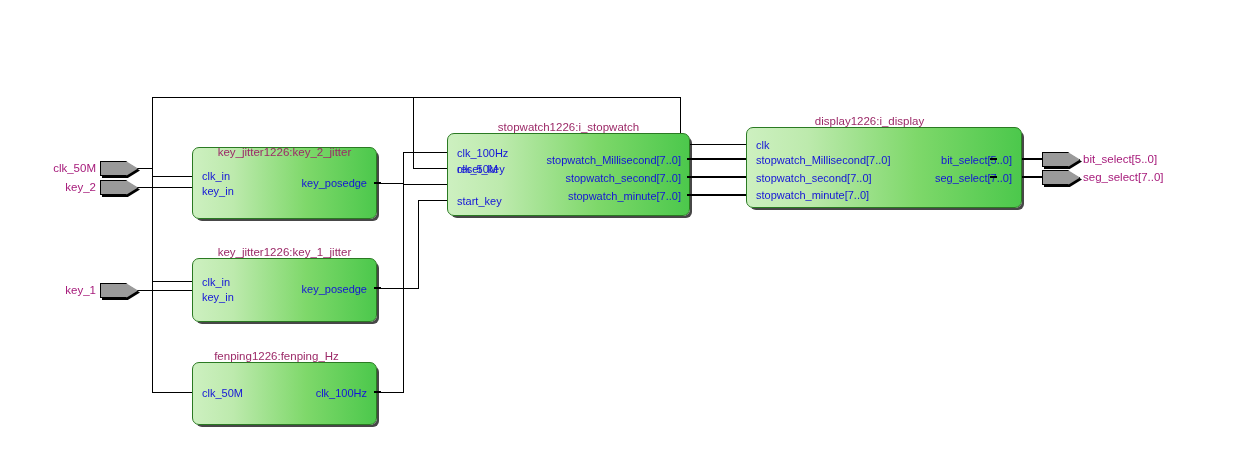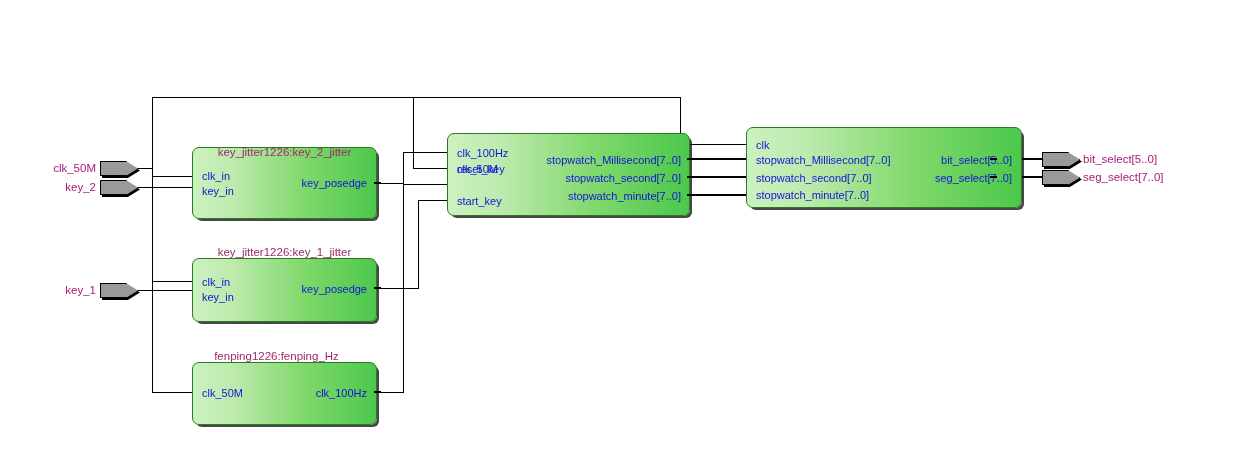--- a/index.html
+++ b/index.html
@@ -179,33 +179,35 @@
   </div>
   <div class="nub" style="left:374px; top:287px;"></div>
 
   <div class="block-title" style="left:184px; top:350px; width:185px;">fenping1226:fenping_Hz</div>
   <div class="block" style="left:192px; top:362px; width:185px; height:63px;">
     <div class="port in" style="left:9px; top:25px;">clk_50M</div>
     <div class="port out" style="right:9px; top:25px;">clk_100Hz</div>
   </div>
   <div class="nub" style="left:374px; top:391px;"></div>
 
+  <div class="block-title" style="left:447px; top:121px; width:243px;">stopwatch1226:i_stopwatch</div>
   <div class="block" style="left:447px; top:133px; width:243px; height:83px;">
     <div class="port in" style="left:9px; top:14px;">clk_100Hz</div>
     <div class="port in" style="left:9px; top:30px;">clk_50M</div>
     <div class="port in" style="left:9px; top:30px;">reset_key</div>
     <div class="port in" style="left:9px; top:62px;">start_key</div>
     <div class="port out" style="right:8px; top:21px;">stopwatch_Millisecond[7..0]</div>
     <div class="port out" style="right:8px; top:39px;">stopwatch_second[7..0]</div>
     <div class="port out" style="right:8px; top:57px;">stopwatch_minute[7..0]</div>
   </div>
   <div class="nub" style="left:687px; top:158px;"></div>
   <div class="nub" style="left:687px; top:176px;"></div>
   <div class="nub" style="left:687px; top:194px;"></div>
 
+  <div class="block-title" style="left:746px; top:115px; width:247px;">display1226:i_display</div>
   <div class="block" style="left:746px; top:127px; width:276px; height:81px;">
     <div class="port in" style="left:9px; top:12px;">clk</div>
     <div class="port in" style="left:9px; top:27px;">stopwatch_Millisecond[7..0]</div>
     <div class="port in" style="left:9px; top:45px;">stopwatch_second[7..0]</div>
     <div class="port in" style="left:9px; top:62px;">stopwatch_minute[7..0]</div>
     <div class="port out" style="right:9px; top:27px;">bit_select[5..0]</div>
     <div class="port out" style="right:9px; top:45px;">seg_select[7..0]</div>
   </div>
   <div class="nub" style="left:990px; top:158px;"></div>
   <div class="nub" style="left:990px; top:176px;"></div>

